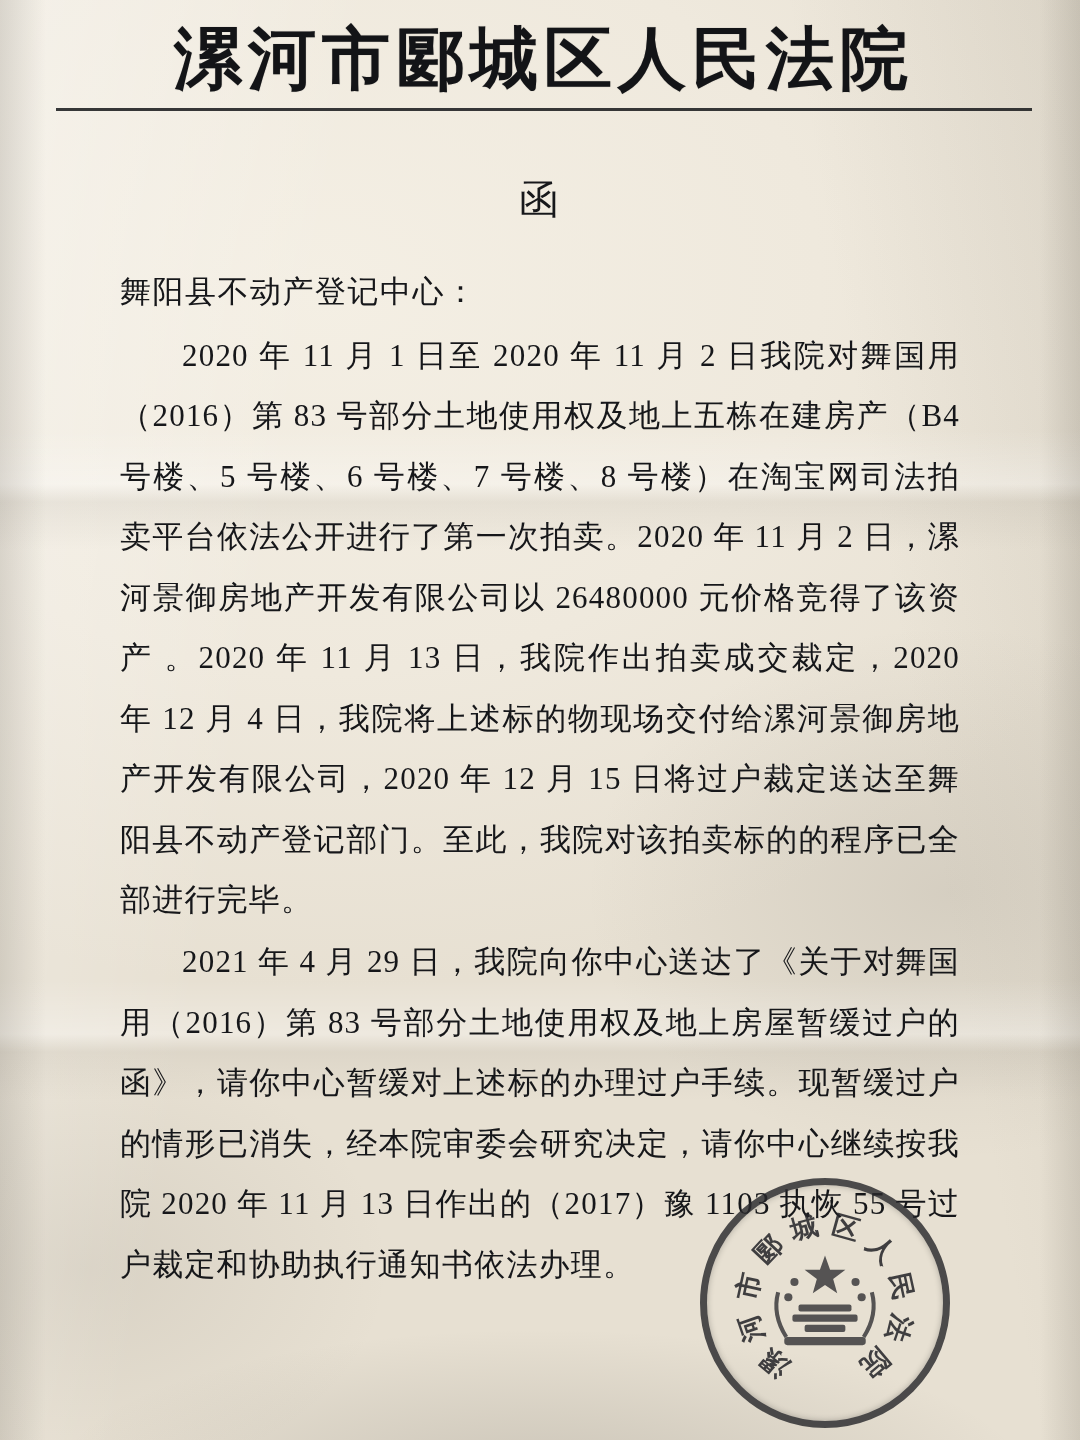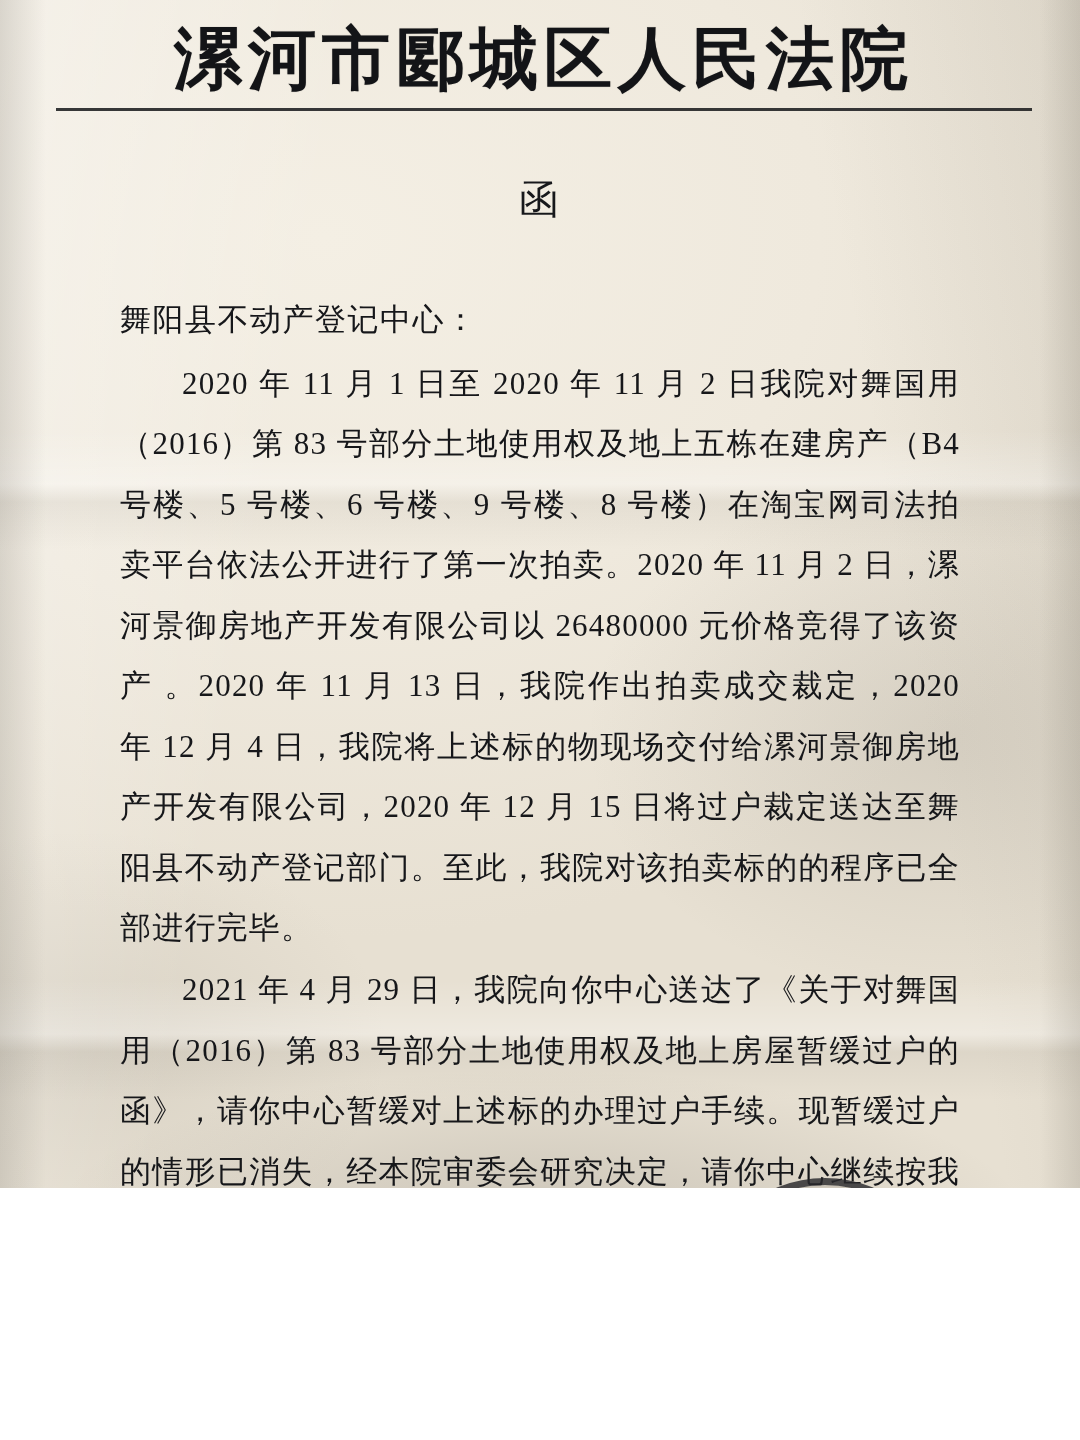--- a/index.html
+++ b/index.html
@@ -3,21 +3,21 @@
 <meta charset="utf-8">
 <style>
   html, body {
     margin: 0;
     padding: 0;
     background: #ffffff;
   }
   .page {
     position: relative;
     width: 1080px;
-    height: 1188px;
+    height: 1440px;
     overflow: hidden;
     background:
       radial-gradient(ellipse 900px 700px at 30% 20%, #f4efe4 0%, #efe9dd 55%, #e7e0d2 100%),
       linear-gradient(180deg, #f2ece0 0%, #ece5d8 40%, #e4ddcf 75%, #ded6c6 100%);
     font-family: "Liberation Serif", "DejaVu Serif", serif;
     color: #16171a;
   }
   
   .paper-shade-a {
     position: absolute;
@@ -74,21 +74,21 @@
     left: 0;
     right: 0;
     text-align: center;
     font-size: 40px;
     letter-spacing: 2px;
     color: #17181b;
   }
 
   .body-block {
     position: absolute;
-    top: 296px;
+    top: 268px;
     left: 120px;
     width: 840px;
     font-family: Liberation Serif, serif;
   }
   .addressee {
     font-size: 31px;
     line-height: 1.55;
     letter-spacing: 1.5px;
     margin-bottom: 10px;
   }
@@ -178,21 +178,21 @@
 
   <div class="header">
     <div class="header-title">漯河市郾城区人民法院</div>
     <div class="header-rule"></div>
   </div>
 
   <div class="doc-type">函</div>
 
   <div class="body-block">
     <div class="addressee">舞阳县不动产登记中心：</div>
-    <p class="para">2020 年 11 月 1 日至 2020 年 11 月 2 日我院对舞国用（2016）第 83 号部分土地使用权及地上五栋在建房产（B4 号楼、5 号楼、6 号楼、9 号楼、8 号楼）在淘宝网司法拍卖平台依法公开进行了第一次拍卖。2020 年 11 月 2 日，漯河景御房地产开发有限公司以 26480000 元价格竞得了该资产 。2020 年 11 月 13 日，我院作出拍卖成交裁定，2020 年 12 月 4 日，我院将上述标的物现场交付给漯河景御房地产开发有限公司，2020 年 12 月 15 日将过户裁定送达至舞阳县不动产登记部门。至此，我院对该拍卖标的的程序已全部进行完毕。</p>
+    <p class="para">2020 年 11 月 1 日至 2020 年 11 月 2 日我院对舞国用（2016）第 83 号部分土地使用权及地上五栋在建房产（B4 号楼、5 号楼、6 号楼、7 号楼、8 号楼）在淘宝网司法拍卖平台依法公开进行了第一次拍卖。2020 年 11 月 2 日，漯河景御房地产开发有限公司以 26480000 元价格竞得了该资产 。2020 年 11 月 13 日，我院作出拍卖成交裁定，2020 年 12 月 4 日，我院将上述标的物现场交付给漯河景御房地产开发有限公司，2020 年 12 月 15 日将过户裁定送达至舞阳县不动产登记部门。至此，我院对该拍卖标的的程序已全部进行完毕。</p>
     <p class="para">2021 年 4 月 29 日，我院向你中心送达了《关于对舞国用（2016）第 83 号部分土地使用权及地上房屋暂缓过户的函》，请你中心暂缓对上述标的办理过户手续。现暂缓过户的情形已消失，经本院审委会研究决定，请你中心继续按我院 2020 年 11 月 13 日作出的（2017）豫 1103 执恢 55 号过户裁定和协助执行通知书依法办理。</p>
   </div>
 
   <div class="seal">
     <div class="seal-ring"></div>
     <div class="seal-text" id="seal-arc">
         <span class="seal-char" style="transform: rotate(-140deg) translate(-50%, -96px) rotate(0deg);">漯</span>
         <span class="seal-char" style="transform: rotate(-108.889deg) translate(-50%, -96px) rotate(0deg);">河</span>
         <span class="seal-char" style="transform: rotate(-77.7778deg) translate(-50%, -96px) rotate(0deg);">市</span>
         <span class="seal-char" style="transform: rotate(-46.6667deg) translate(-50%, -96px) rotate(0deg);">郾</span>

